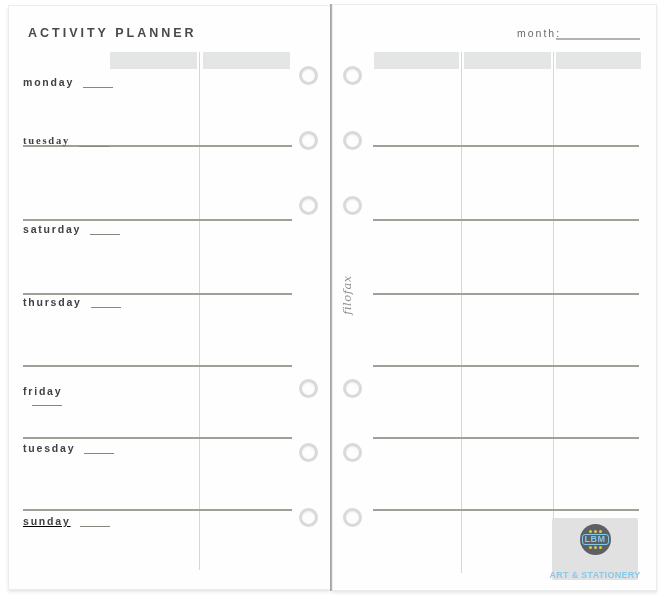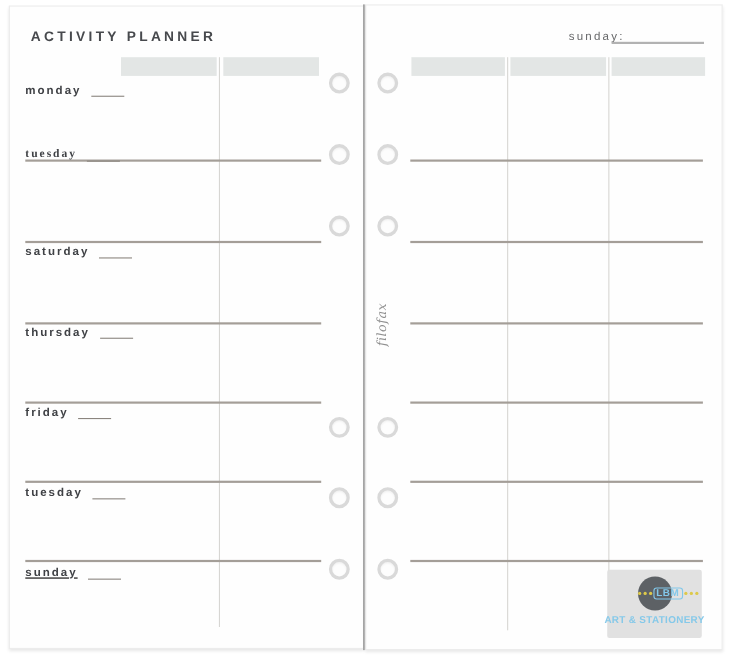--- a/index.html
+++ b/index.html
@@ -69,34 +69,34 @@
   }
   .watermark{
     position:absolute;left:552px;top:518px;width:86px;height:62px;
     background:rgba(223,223,223,0.95);border-radius:2px;
     display:flex;flex-direction:column;align-items:center;
     justify-content:flex-start;
   }
   .wm-circle{
     margin-top:6px;width:31px;height:31px;border-radius:50%;
     background:#5d6165;
-    display:flex;align-items:center;
-    justify-content:space-between;gap:1px;
+    display:flex;flex-direction:column;align-items:center;
+    justify-content:center;gap:1px;
   }
   .wm-dots{display:flex;gap:2px;}
   .wm-dots i{
     width:3px;height:3px;border-radius:50%;background:#ddc94a;display:block;
   }
   .wm-initials{
     font-size:9px;font-weight:bold;color:#82c8ea;line-height:1.1;
     border:1px solid #82c8ea;border-radius:3px;padding:0 2px;
     letter-spacing:0.5px;
   }
   .wm-caption{
-    margin-top:3px;font-size:9px;font-weight:bold;color:#86c9e9;
+    margin-top:15px;font-size:9px;font-weight:bold;color:#86c9e9;
     letter-spacing:0.3px;white-space:nowrap;
   }
 </style>
 </head>
 <body>
 
 <div class="stage">
 
   <div class="page page-left"></div>
 
@@ -127,41 +127,41 @@
     <span class="day-writeline"></span>
   </div>
   <div class="day-row" style="top:224px;">
     <span class="day-label">saturday</span>
     <span class="day-writeline"></span>
   </div>
   <div class="day-row" style="top:297px;">
     <span class="day-label">thursday</span>
     <span class="day-writeline"></span>
   </div>
-  <div class="day-row" style="top:370px;">
+  <div class="day-row" style="top:386px;flex-direction:column;">
     <span class="day-label">friday</span>
     <span class="day-writeline"></span>
   </div>
   <div class="day-row" style="top:443px;">
     <span class="day-label">tuesday</span>
     <span class="day-writeline"></span>
   </div>
   <div class="day-row" style="top:516px;text-decoration:underline;">
     <span class="day-label">sunday</span>
     <span class="day-writeline"></span>
   </div>
 
   <div class="hole" style="left:299px;top:66px;"></div>
   <div class="hole" style="left:299px;top:131px;"></div>
   <div class="hole" style="left:299px;top:196px;"></div>
   <div class="hole" style="left:299px;top:379px;"></div>
   <div class="hole" style="left:299px;top:443px;"></div>
   <div class="hole" style="left:299px;top:508px;"></div>
 
-  <div class="month-label">sunday:</div>
+  <div class="month-label">month:</div>
   <div class="month-line"></div>
 
   <div class="hdrbox" style="left:374px;width:85px;"></div>
   <div class="hdrbox" style="left:464px;width:87px;"></div>
   <div class="hdrbox" style="left:556px;width:85px;"></div>
 
   <div class="vdiv" style="left:461px;top:52px;height:521px;"></div>
   <div class="vdiv" style="left:553px;top:52px;height:521px;"></div>
 
   <div class="hline hline-right" style="top:145px;"></div>

